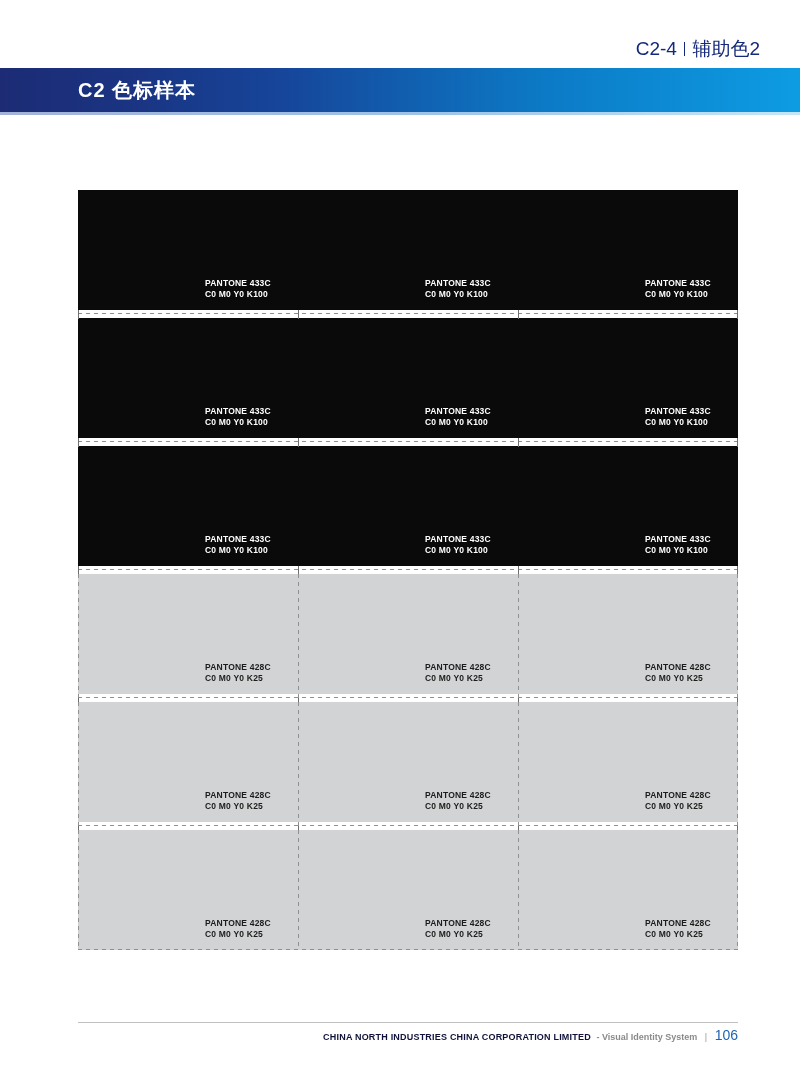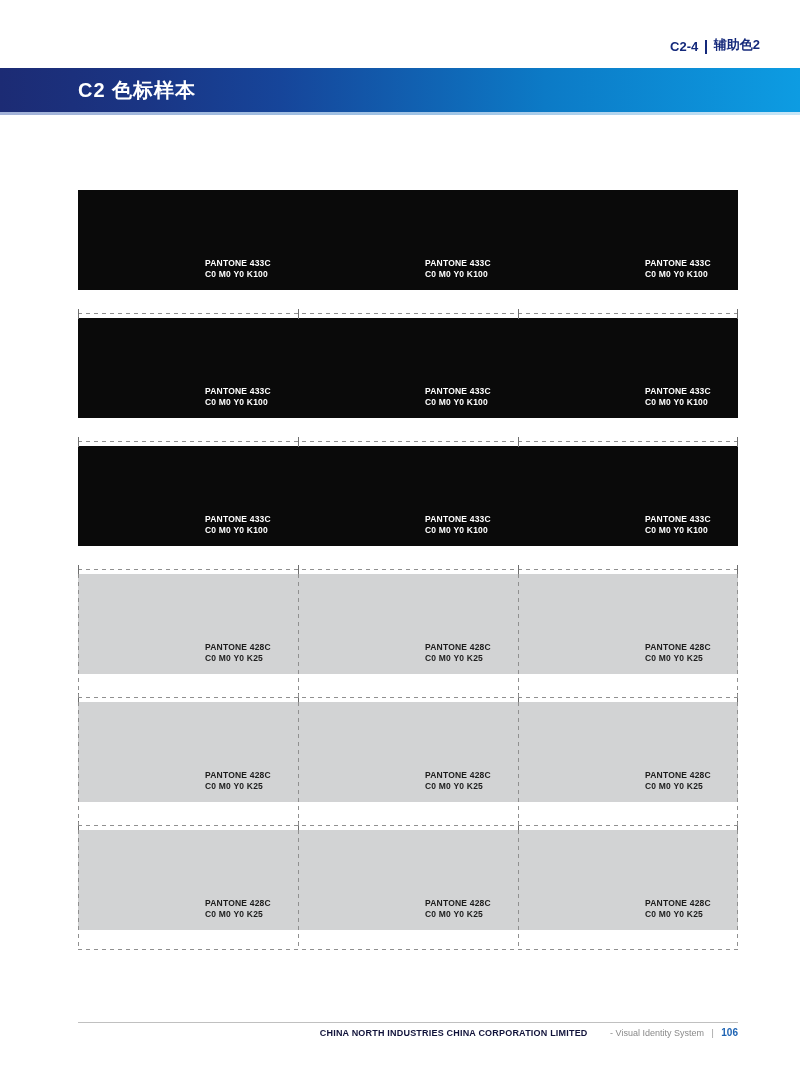--- a/index.html
+++ b/index.html
@@ -4,22 +4,22 @@
 <style>
   html,body{margin:0;padding:0;background:#ffffff;}
   body{
     width:800px;height:1085px;position:relative;overflow:hidden;
     font-family:"Liberation Sans","DejaVu Sans",sans-serif;
     -webkit-font-smoothing:antialiased;
   }
   
   .page-tab{
     position:absolute;top:36px;right:40px;
-    color:#14297b;font-size:13px;font-weight:bold;
-    display:flex;align-items:flex-end;white-space:nowrap;
+    color:#14297b;font-size:19px;font-weight:normal;
+    display:flex;align-items:center;white-space:nowrap;
   }
   .tab-divider{
     display:inline-block;width:1.5px;height:14px;background:#14297b;
     margin:0 7px;
   }
   
   .title-bar{
     position:absolute;left:0;top:68px;width:800px;height:44px;
     background:linear-gradient(90deg,#1c2b74 0%,#1a3584 18%,#16459a 35%,#0c7ac6 68%,#0d9ce2 100%);
   }
@@ -28,21 +28,21 @@
     color:#ffffff;font-size:20px;font-weight:bold;letter-spacing:1px;
   }
   .title-bar-strip{
     position:absolute;left:0;top:112px;width:800px;height:3px;
     background:linear-gradient(90deg,#a3b2d8 0%,#9fc4e6 55%,#c6e6f7 100%);
   }
   
   .swatch-grid{
     position:absolute;left:78px;top:190px;width:660px;height:760px;
   }
-  .swatch-row{position:absolute;left:0;width:660px;height:100px;}
+  .swatch-row{position:absolute;left:0;width:660px;height:120px;}
   .row-gap{position:absolute;left:0;width:660px;height:8px;}
   .gap-line{
     position:absolute;left:0;top:3px;width:660px;height:1px;
     background:repeating-linear-gradient(90deg,#909090 0 4px,transparent 4px 8px);
   }
   .gap-tick{
     position:absolute;top:-1px;width:1px;height:10px;background:#6e6e6e;
   }
   .swatch-label{
     position:absolute;bottom:11px;font-size:8.5px;font-weight:bold;
@@ -58,23 +58,23 @@
   }
   
   .footer-line{
     position:absolute;left:78px;top:1022px;width:660px;height:1px;background:#c0c0c0;
   }
   .footer-text{
     position:absolute;left:78px;top:1027px;width:660px;text-align:right;
     font-size:9px;color:#8a8a8a;white-space:nowrap;
   }
   .f-company{color:#10123a;font-weight:bold;letter-spacing:0.2px;}
-  .f-system{color:#8a8a8a;margin-left:20px;}
+  .f-system{color:#8a8a8a;margin-left:3px;font-weight:bold;}
   .f-sep{color:#9a9a9a;margin:0 5px;}
-  .f-page{color:#1e64b4;font-weight:bold;font-size:10px;}
+  .f-page{color:#1e64b4;font-weight:normal;font-size:14px;}
 </style>
 </head>
 <body>
 
 <div class="page-tab">
   <span class="tab-code">C2-4</span>
   <span class="tab-divider"></span>
   <span class="tab-name">辅助色2</span>
 </div>
 

